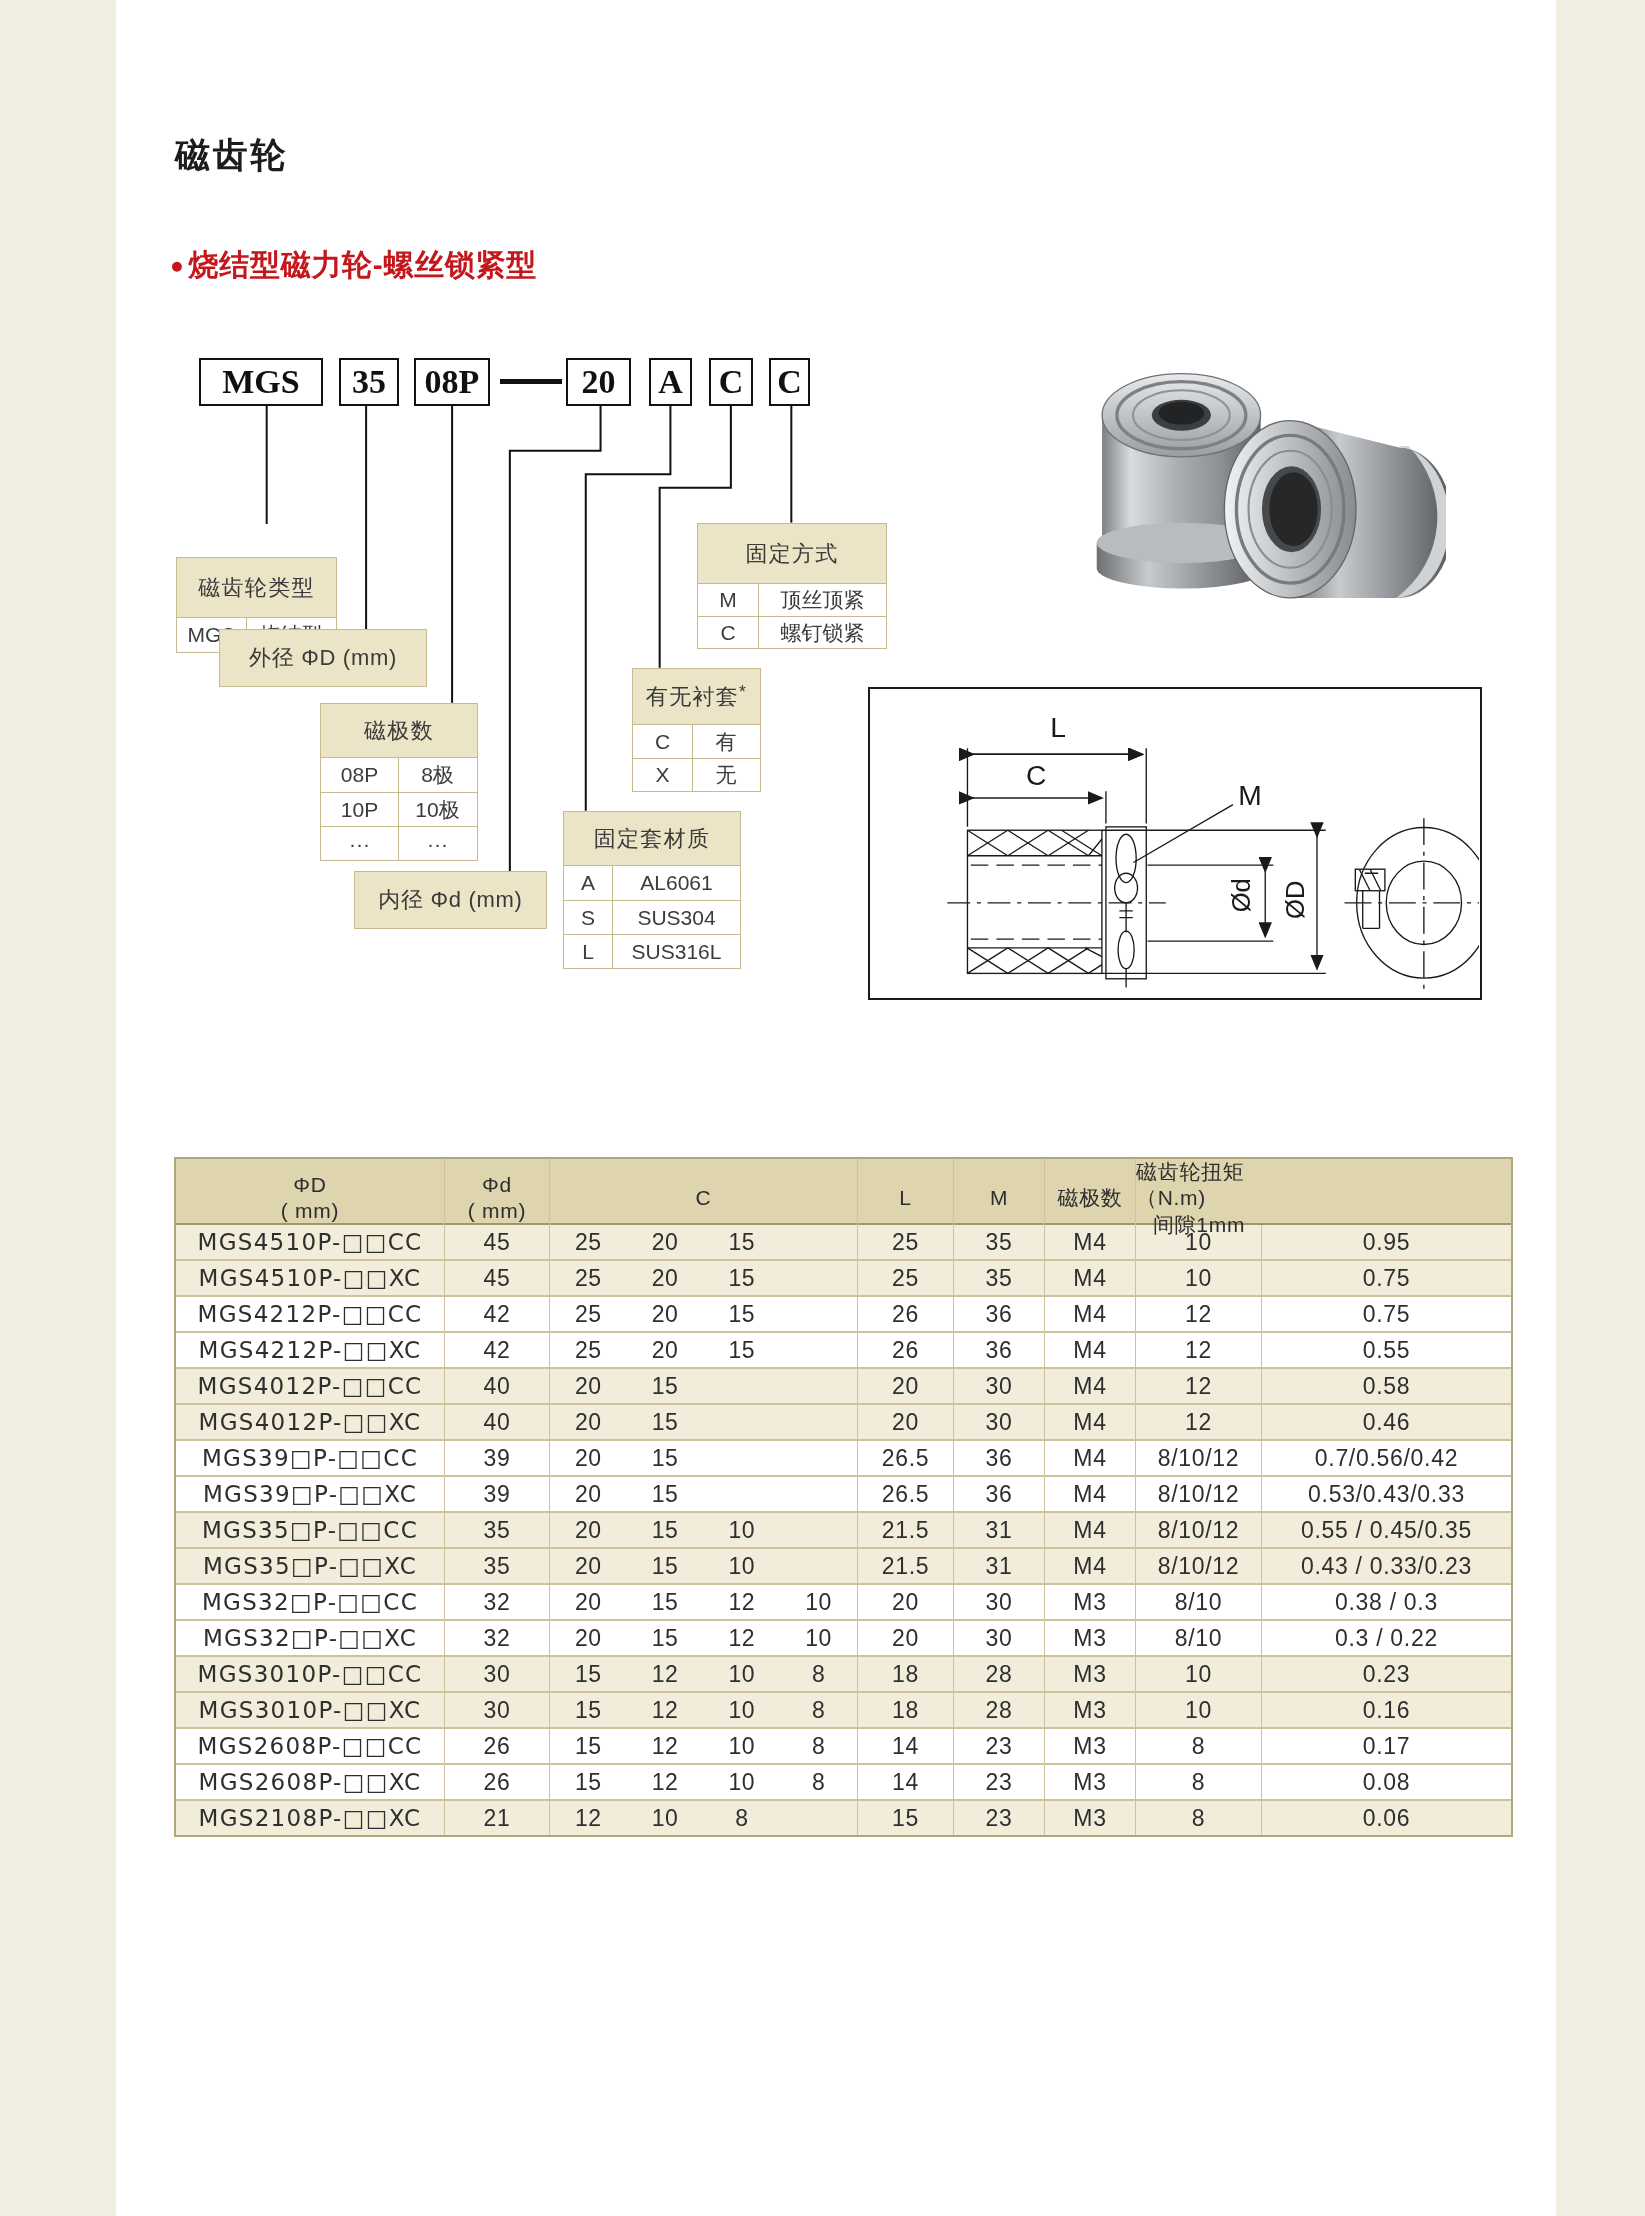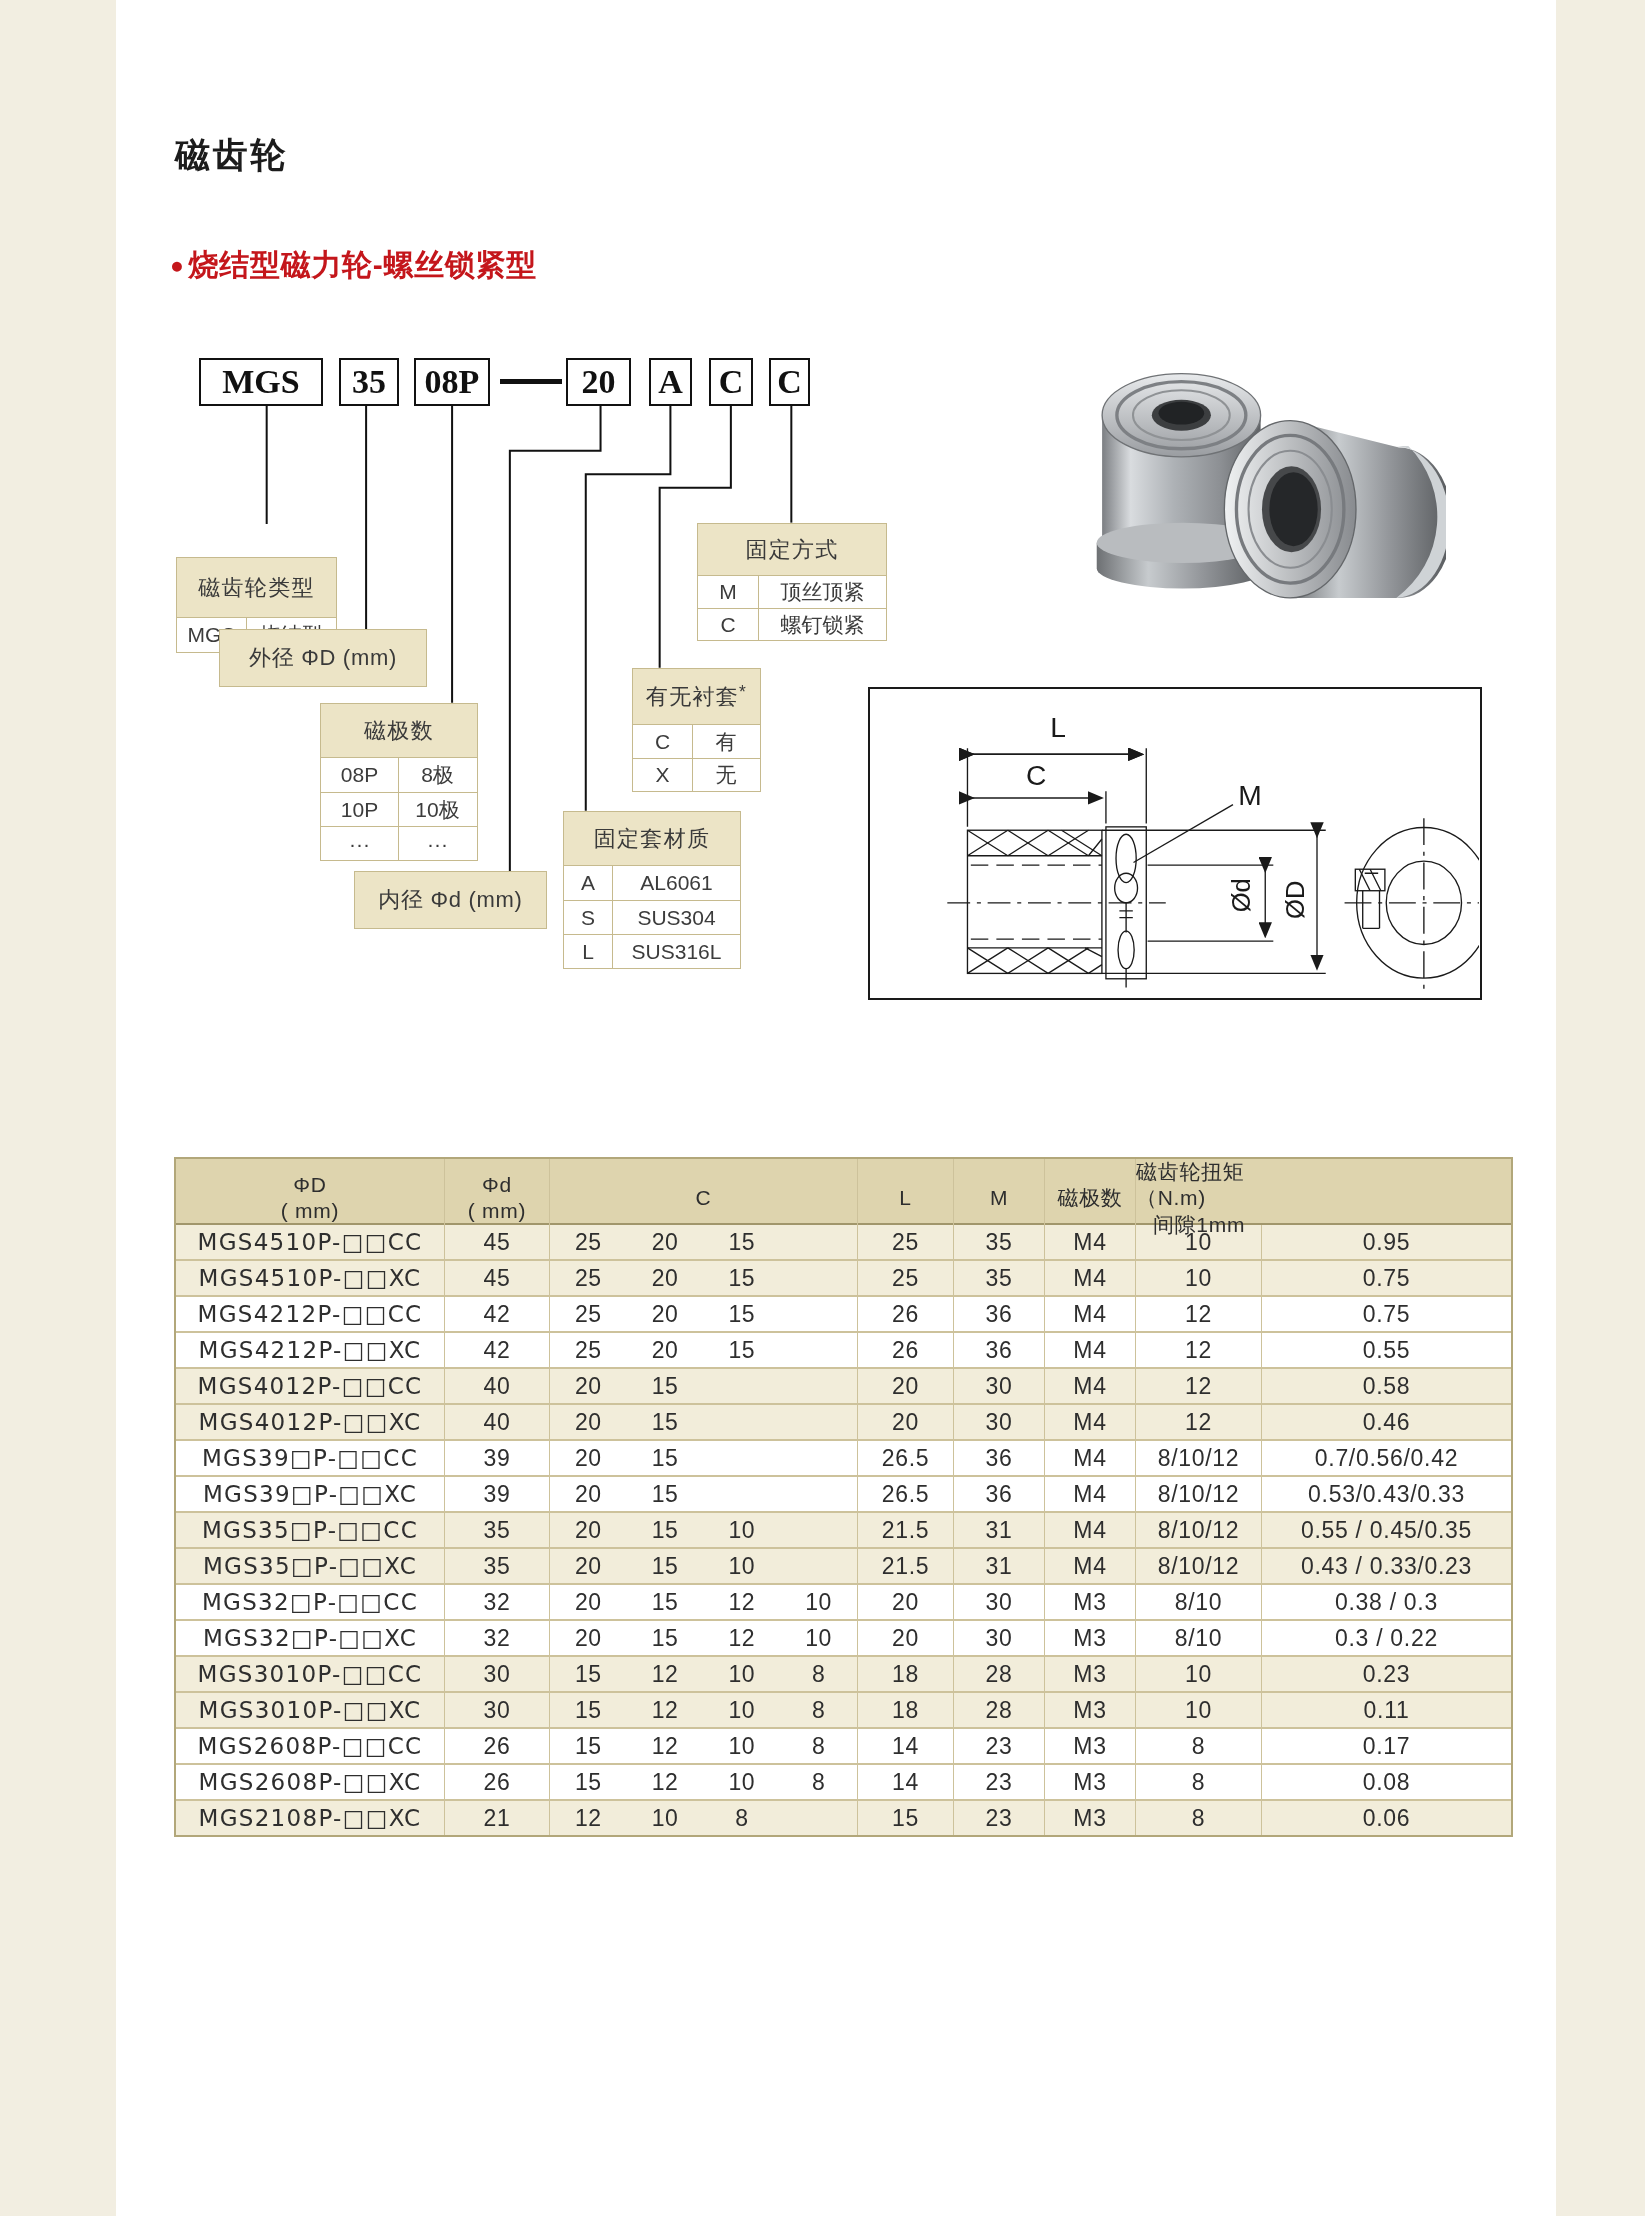--- a/index.html
+++ b/index.html
@@ -193,21 +193,21 @@
           <div class="lg-cell" style="width: 67px;">有</div>
         </div>
         <div class="lg-row">
           <div class="lg-cell" style="width: 59px;">X</div>
           <div class="lg-cell" style="width: 67px;">无</div>
         </div>
       </div>
   </div>
 
   <div class="lgbox lg-fixing" style="left:581px;top:523px;width:190px;">
-    <div class="lg-title" style="height:52px;">固定方式</div>
+    <div class="lg-title" style="height:60px;">固定方式</div>
     <div>
         <div class="lg-row">
           <div class="lg-cell" style="width: 60px;">M</div>
           <div class="lg-cell" style="width: 128px;">顶丝顶紧</div>
         </div>
         <div class="lg-row">
           <div class="lg-cell" style="width: 60px;">C</div>
           <div class="lg-cell" style="width: 128px;">螺钉锁紧</div>
         </div>
       </div>
@@ -548,21 +548,21 @@
           <div class="tcell phid">
             <span>15</span>
             <span>12</span>
             <span>10</span>
             <span>8</span>
           </div>
           <div class="tcell">18</div>
           <div class="tcell">28</div>
           <div class="tcell">M3</div>
           <div class="tcell">10</div>
-          <div class="tcell last">0.11</div>
+          <div class="tcell last">0.16</div>
         </div>
         <div class="trow">
           <div class="tcell model">MGS2608P-□□CC</div>
           <div class="tcell">26</div>
           <div class="tcell phid">
             <span>15</span>
             <span>12</span>
             <span>10</span>
             <span>8</span>
           </div>

